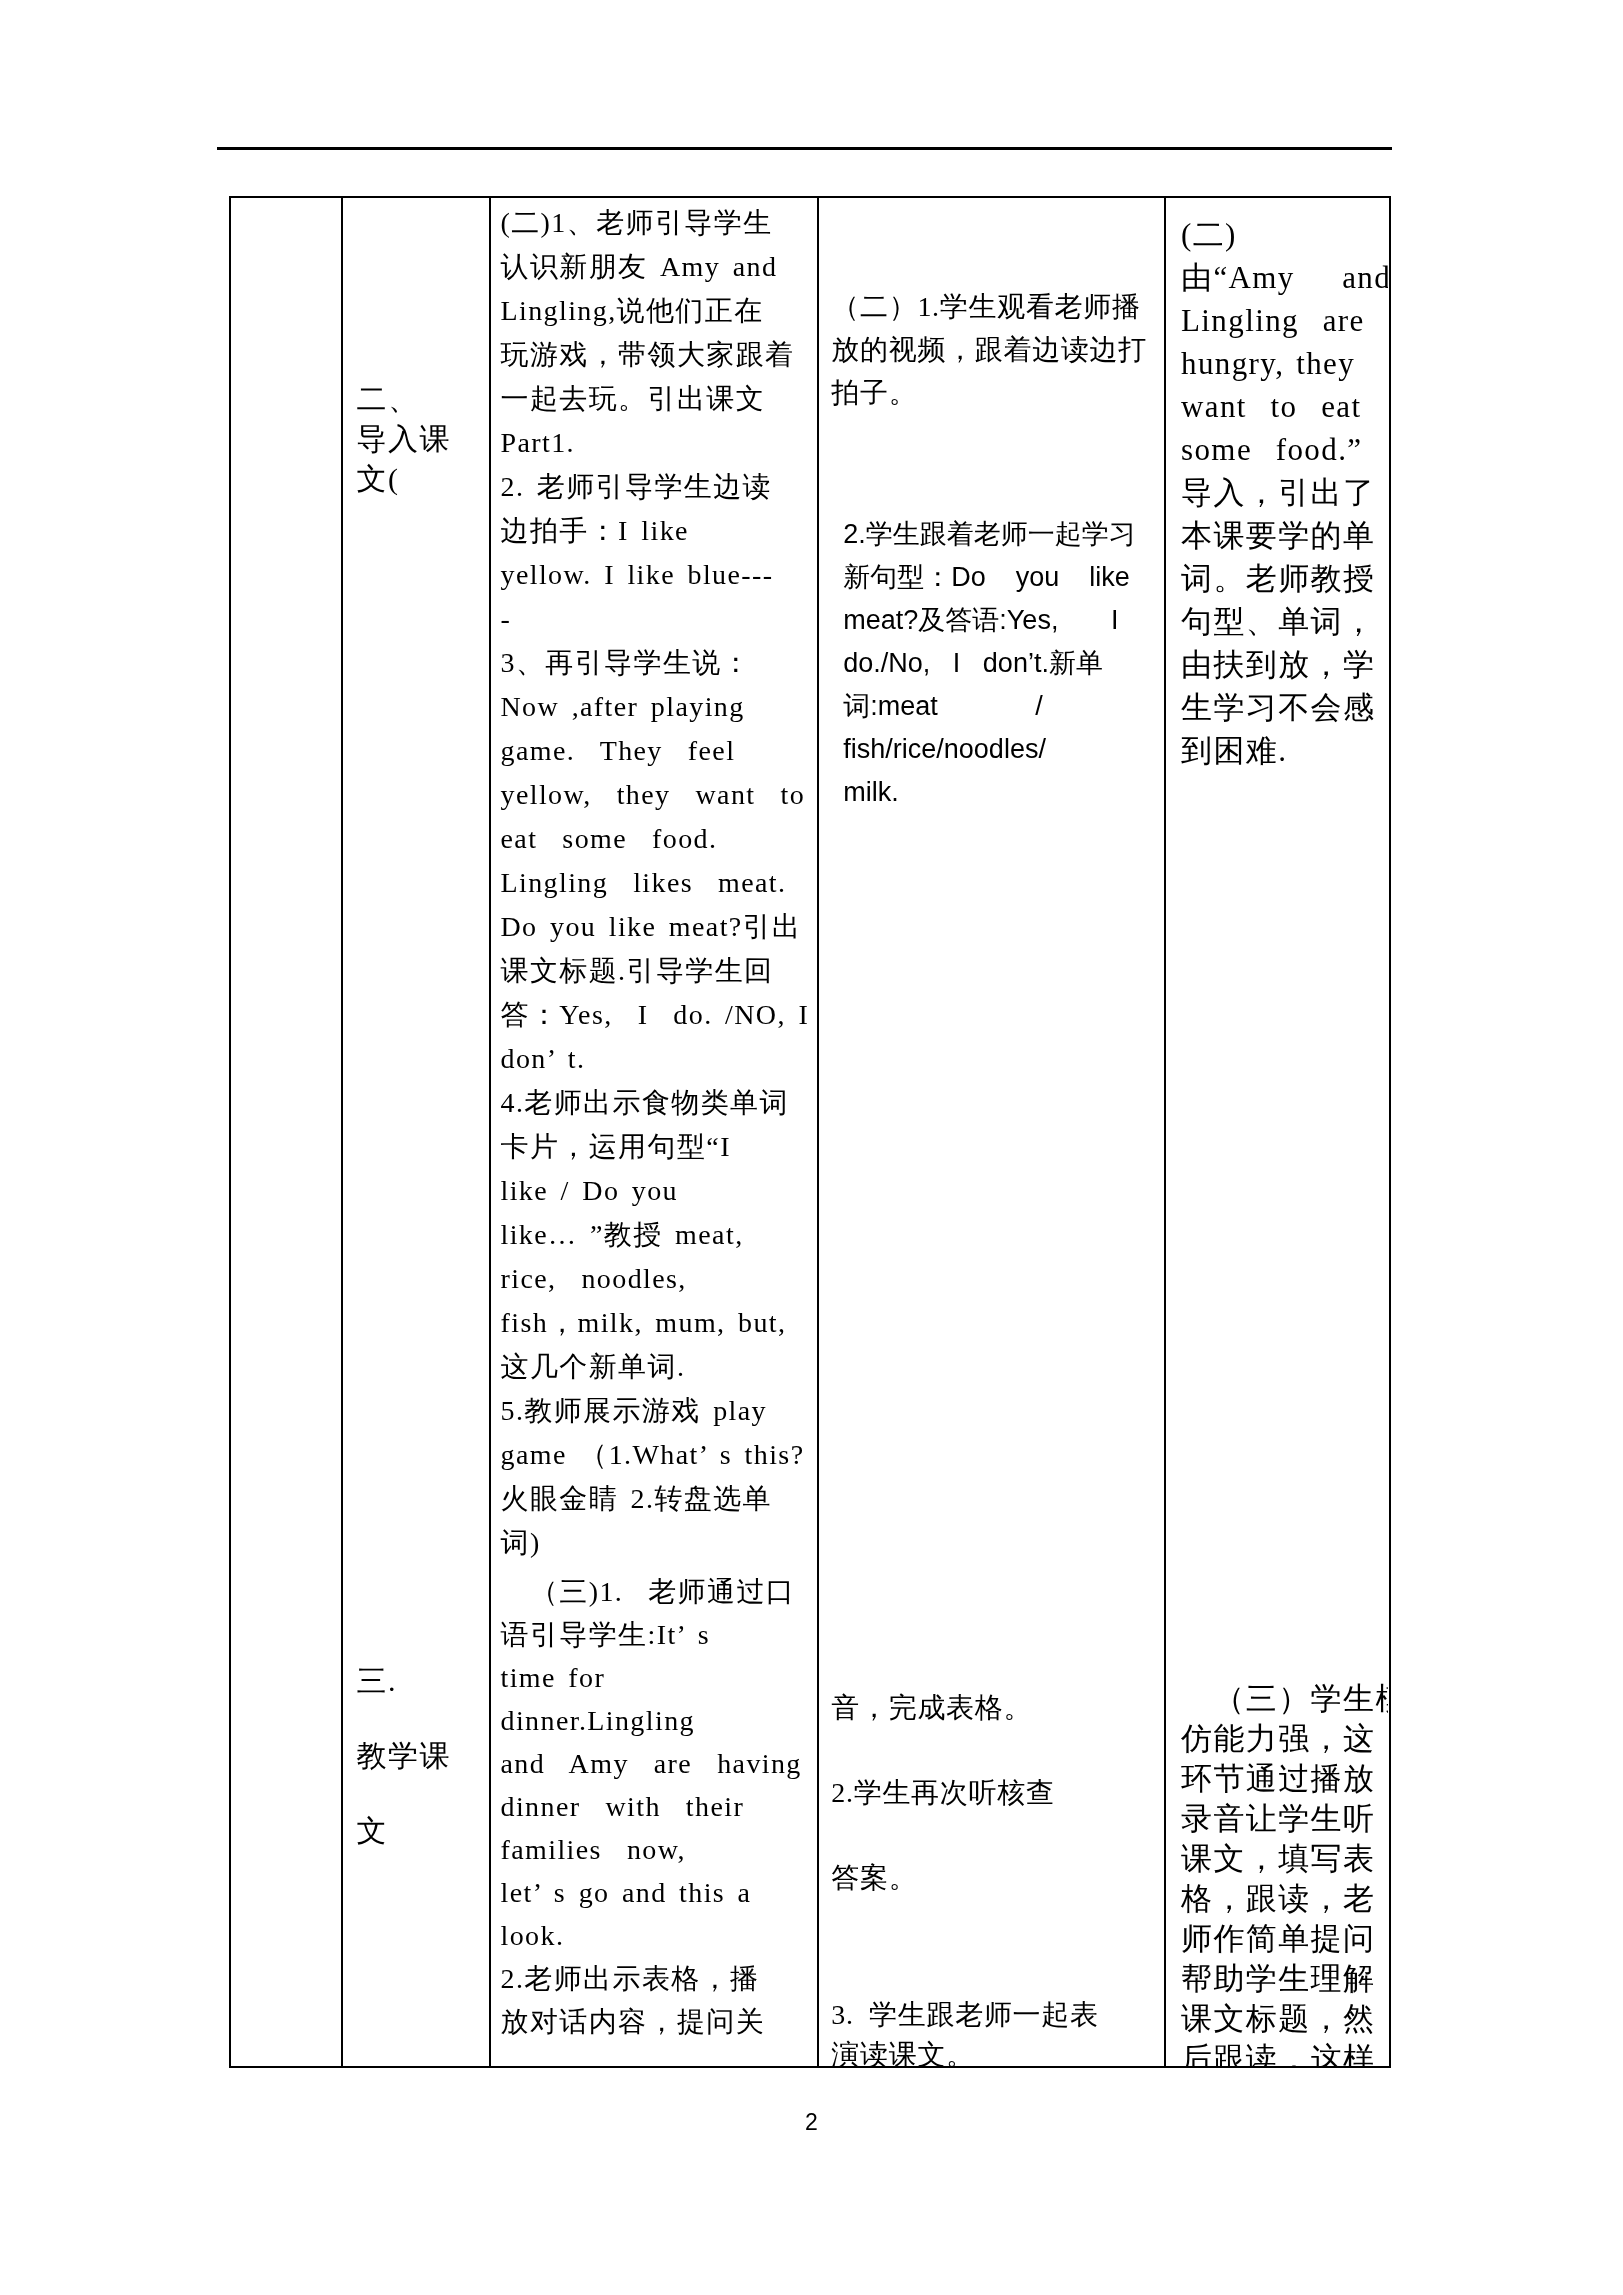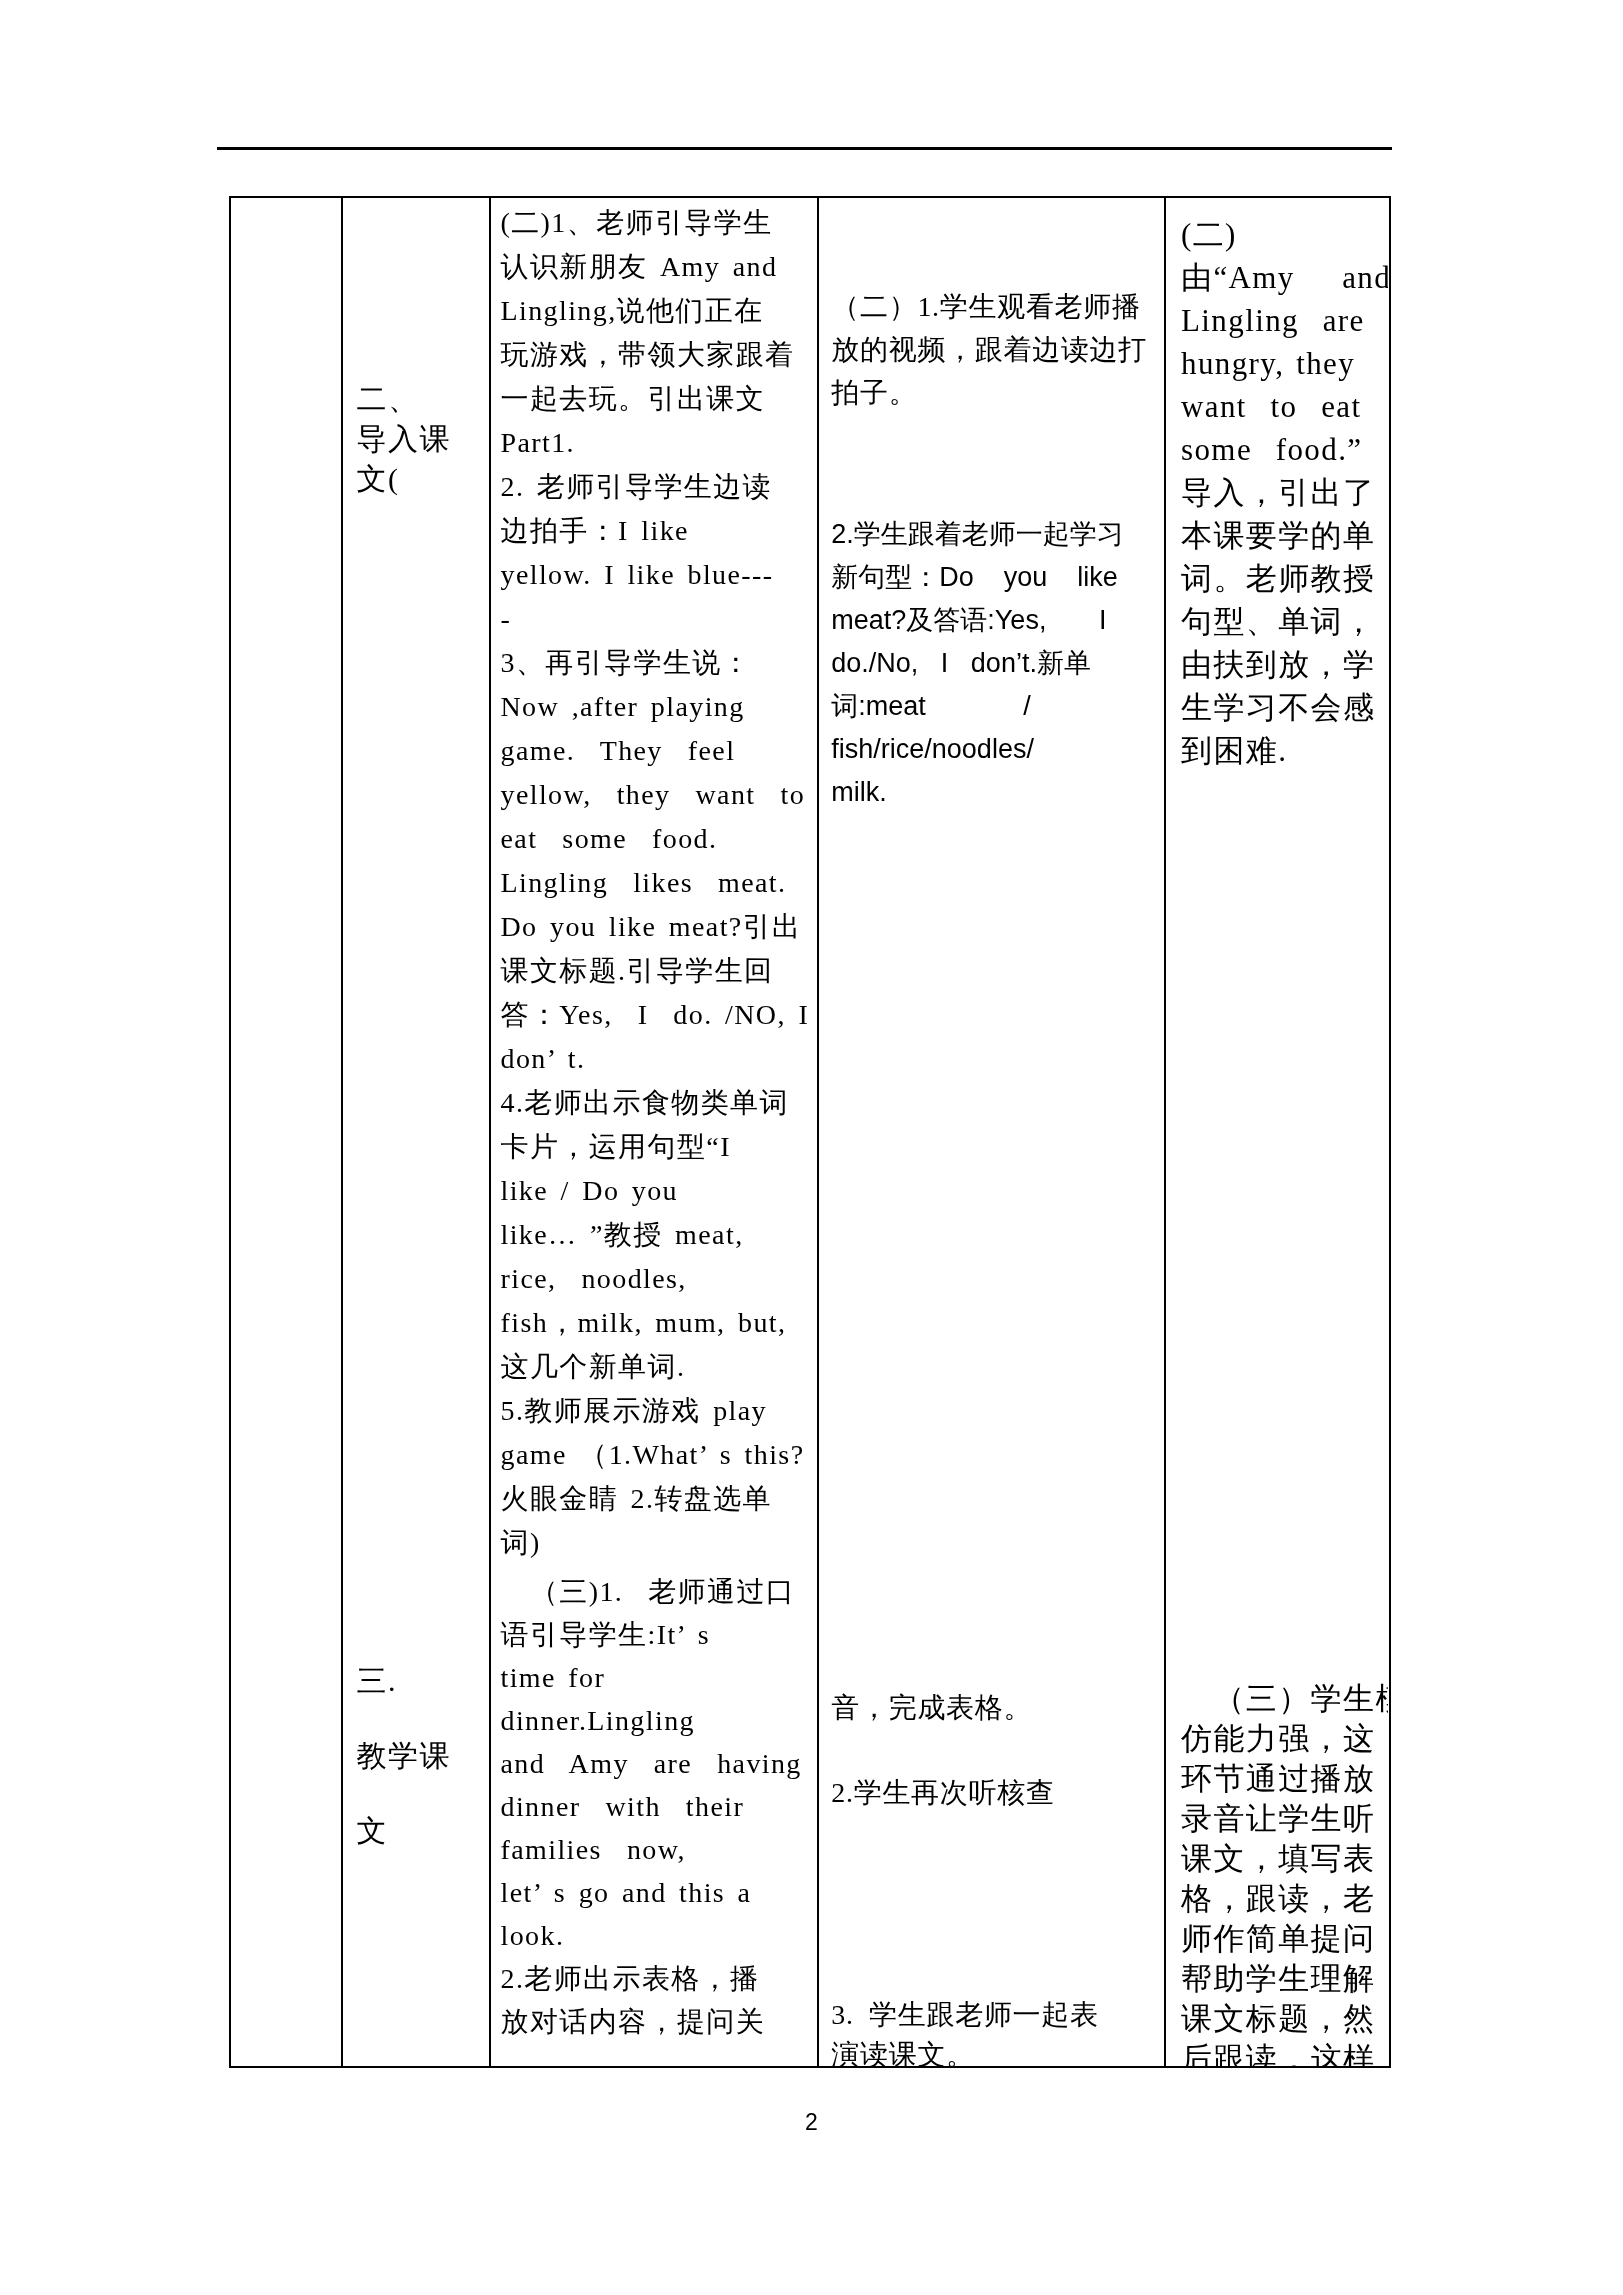--- a/index.html
+++ b/index.html
@@ -35,21 +35,21 @@
   .c-teacher .blk{left:9.5px;right:4.1px;}
   .c-students .blk{left:12.3px;right:2.7px;}
   .c-notes .blk{left:15px;right:2.7px;}
   .ln{white-space:pre;line-height:var(--lh);}
   .c-stage  .b1{top:181px; --lh:40px; font-size:30px;}
   .c-stage  .b2{top:1445px;--lh:75px;font-size:30px;}
   .c-teacher .b1{top:2.7px;   --lh:44px; font-size:28px;}
   .c-teacher .b2{top:1372px;--lh:43px; font-size:28px;}
   .c-students .b1{top:87px; --lh:43px; font-size:28px;}
   .c-students .b2{top:315px; --lh:43px; font-size:27px;
-    font-family:"Liberation Sans","DejaVu Sans",sans-serif;letter-spacing:0;}
+    font-family:"Liberation Sans","DejaVu Sans",sans-serif;letter-spacing:0;margin-left:12px;}
   .c-students .b3{top:1467px;--lh:85px;font-size:28px;}
   .c-students .b4{top:1797px;--lh:40px; font-size:28px;}
   .c-notes .b1{top:15px;  --lh:43px;font-size:31px;}
   .c-notes .b2{top:1481px;--lh:40px;font-size:31px;}
   .page-number{
     position:absolute;left:0;right:0;top:2109px;text-align:center;
     font-family:"Liberation Sans","DejaVu Sans",sans-serif;
     font-size:23px;color:#000;
   }
 </style>
@@ -137,20 +137,21 @@
           <div class="ln">新句型：Do    you    like</div>
           <div class="ln">meat?及答语:Yes,       I</div>
           <div class="ln">do./No,   I   don’t.新单</div>
           <div class="ln">词:meat             /</div>
           <div class="ln">fish/rice/noodles/</div>
           <div class="ln">milk.</div>
         </div>
       <div class="blk b3">
           <div class="ln">音，完成表格。</div>
           <div class="ln">2.学生再次听核查</div>
+          <div class="ln">答案。</div>
         </div>
       <div class="blk b4">
           <div class="ln">3.  学生跟老师一起表</div>
           <div class="ln">演读课文。</div>
         </div>
     </div>
 
     <div class="cell c-notes">
       <div class="blk b1">
           <div class="ln">(二)</div>

